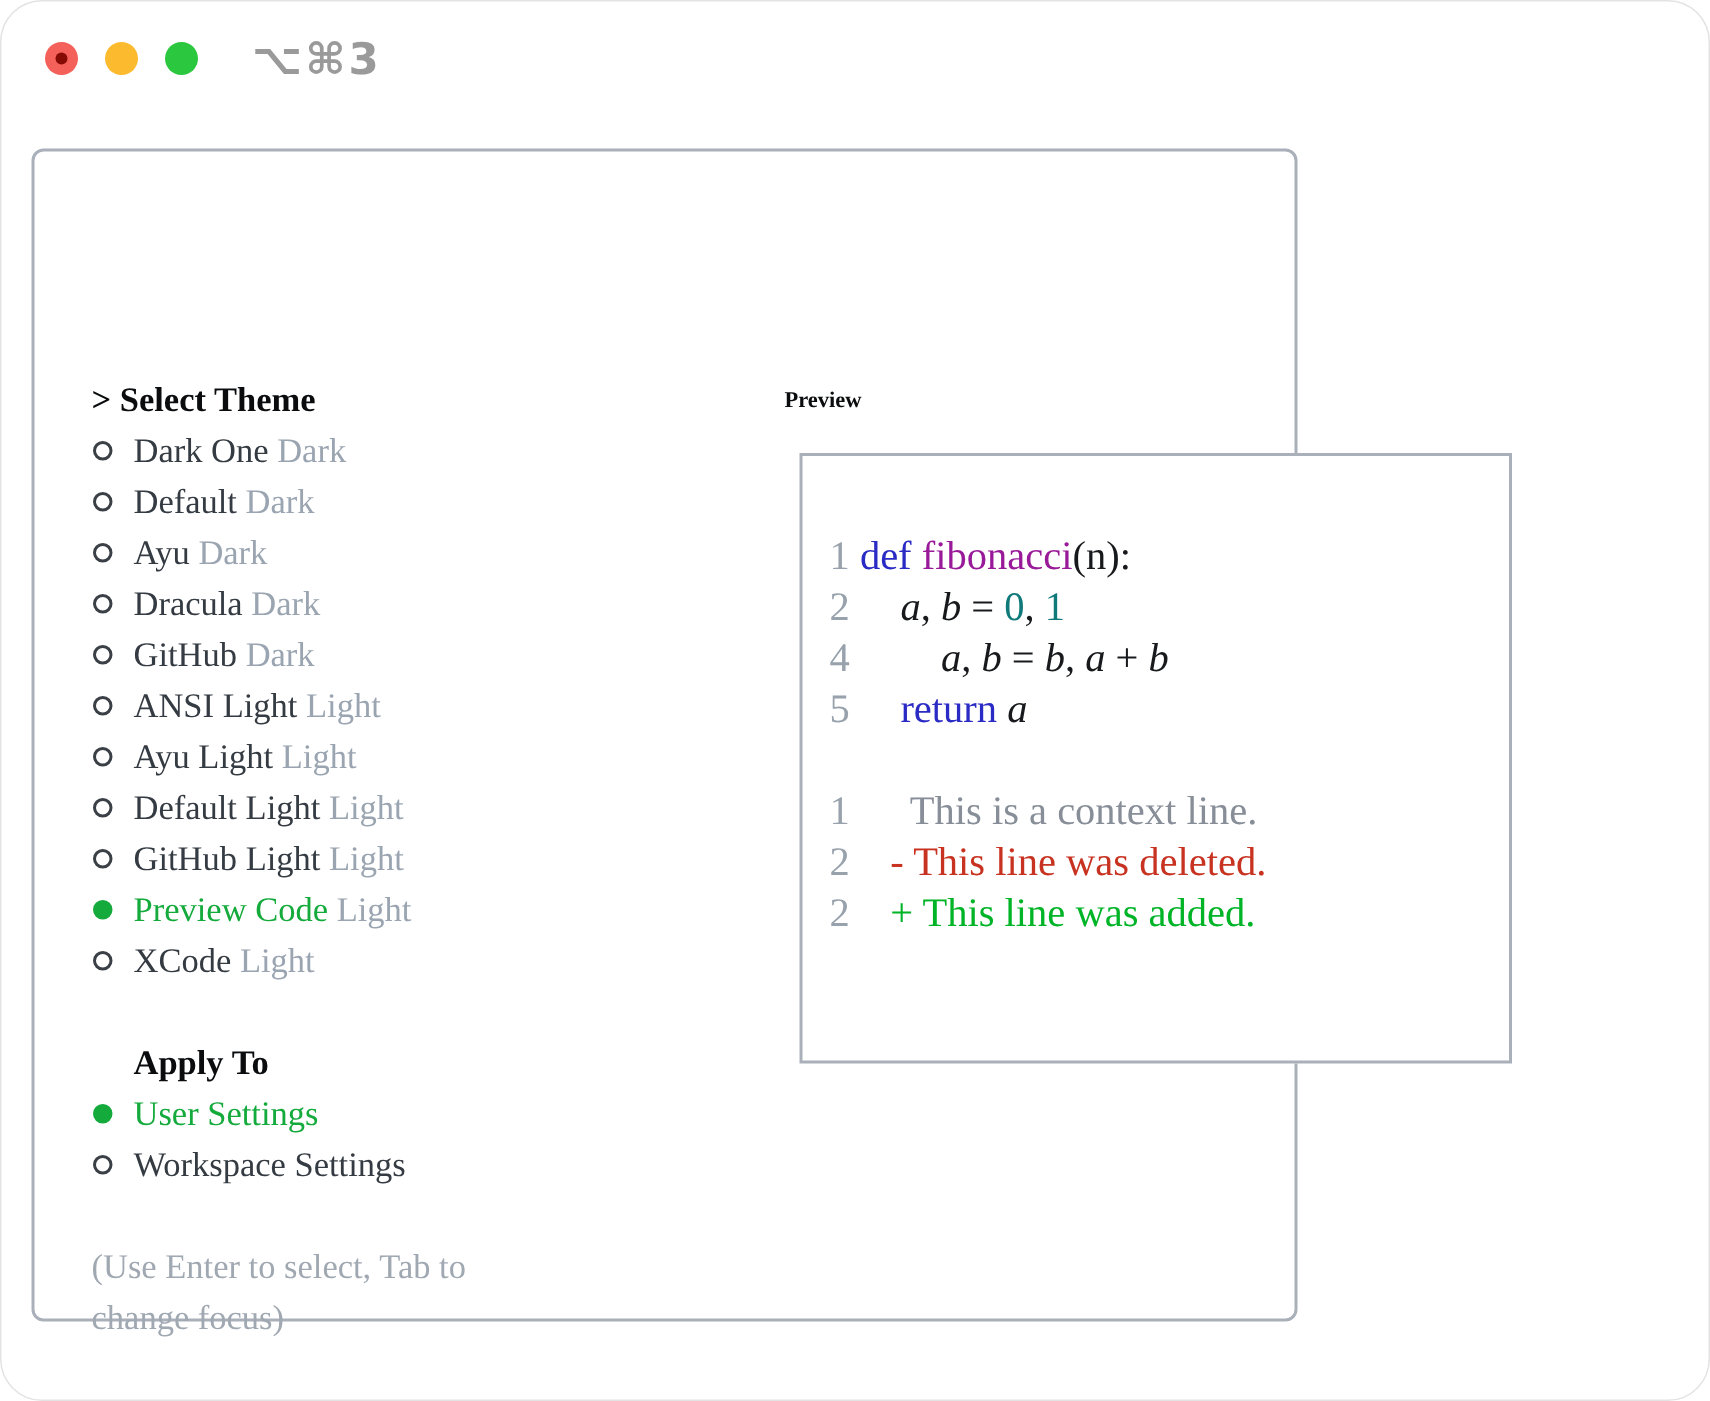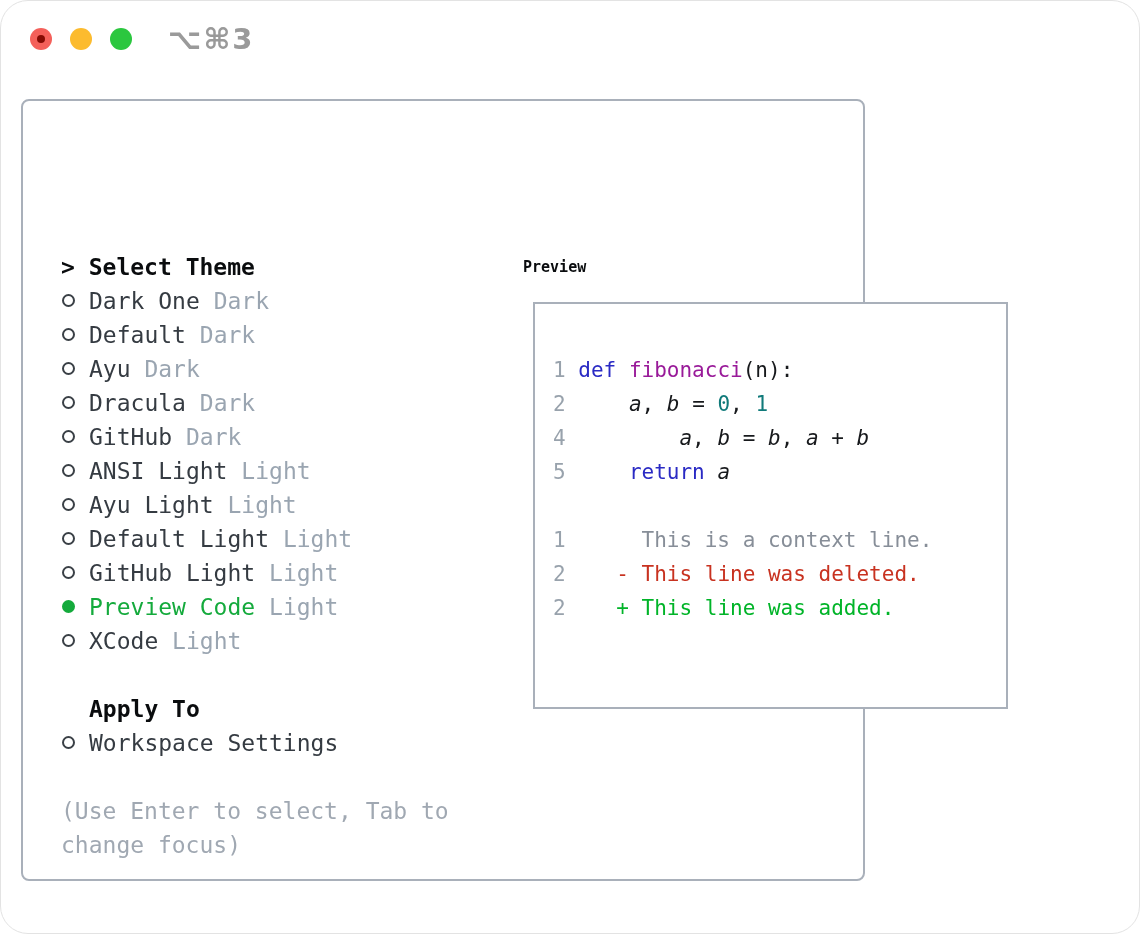--- a/index.html
+++ b/index.html
@@ -11,42 +11,42 @@
   .tl{position:absolute;top:27px;width:22px;height:22px;border-radius:50%;}
   .tl-close{left:29px;background:#f4605a;}
   .tl-close .inner{position:absolute;left:7px;top:7px;width:8px;height:8px;border-radius:50%;background:#850b04;}
   .tl-min{left:69px;background:#fcbb2e;}
   .tl-zoom{left:109px;background:#2bc73f;}
   .shortcut{position:absolute;left:167px;top:21px;font-size:29px;font-weight:bold;color:#9a9a9a;
             letter-spacing:2px;font-family:"DejaVu Sans","Liberation Sans",sans-serif;}
 
   
   .panel{position:absolute;left:20px;top:98px;width:844px;height:782px;box-sizing:border-box;
-         border:2px solid #a9b0ba;border-radius:8px;background:#ffffff;}
+         border:2px solid #a9b0ba;border-radius:8px;background:#ffffff;font-family:Liberation Serif, serif;}
 
   
   .left{position:absolute;left:38px;top:149px;font-size:23px;line-height:34px;}
   .row{height:34px;white-space:pre;}
   .spacer{height:34px;}
   .pref{display:inline-block;width:28px;height:34px;position:relative;vertical-align:top;}
   .ring{position:absolute;left:1px;top:10px;width:13px;height:13px;border-radius:50%;
         border:2px solid #3a4046;box-sizing:border-box;}
   .ring.sel{background:#14aa3c;border-color:#14aa3c;}
   .prompt{font-weight:bold;color:#0a0c0e;}
   .hdr{font-weight:bold;color:#0a0c0e;}
   .name{color:#353b42;}
   .name.sel{color:#14aa3c;}
   .variant{color:#9aa5b1;}
   .hint{color:#a0a8b2;}
 
   
   .preview-title{position:absolute;left:500px;top:149px;height:34px;line-height:34px;
                  font-size:15px;font-weight:bold;color:#0a0c0e;}
   .pbox{position:absolute;left:510px;top:201px;width:475px;height:407px;box-sizing:border-box;
-        border:2px solid #a9b0ba;padding:49px 0 0 18px;font-size:21px;line-height:34px;background:#ffffff;}
+        border:2px solid #a9b0ba;padding:49px 0 0 18px;font-size:27px;line-height:34px;background:#ffffff;}
   .prev-row{height:34px;white-space:pre;}
   .tok-ln{color:#98a2ac;}
   .tok-kw{color:#2a2ac4;}
   .tok-fn{color:#991a99;}
   .tok-num{color:#107a7a;}
   .tok-var{font-style:italic;color:#17191c;}
   .tok-pl{color:#17191c;}
   .tok-ctx{color:#878e98;}
   .tok-del{color:#c83220;}
   .tok-add{color:#00b428;}
@@ -80,20 +80,21 @@
           <div class="row"><span class="pref"><span class="ring"></span></span><span class="name">GitHub Light</span><span> </span><span class="variant">Light</span></div>
           <div class="row"><span class="pref"><span class="ring sel"></span></span><span class="name sel">Preview Code</span><span> </span><span class="variant">Light</span></div>
           <div class="row"><span class="pref"><span class="ring"></span></span><span class="name">XCode</span><span> </span><span class="variant">Light</span></div>
         </div>
 
       <div class="spacer"></div>
 
       <div class="row"><span class="pref"></span><span class="hdr">Apply To</span></div>
 
       <div id="apply-list">
+          <div class="row"><span class="pref"><span class="ring sel"></span></span><span class="name sel">User Settings</span></div>
           <div class="row"><span class="pref"><span class="ring"></span></span><span class="name">Workspace Settings</span></div>
         </div>
 
       <div class="spacer"></div>
 
       <div class="row hint">(Use Enter to select, Tab to</div>
       <div class="row hint">change focus)</div>
     </div>
 
     <div class="preview-title">Preview</div>

